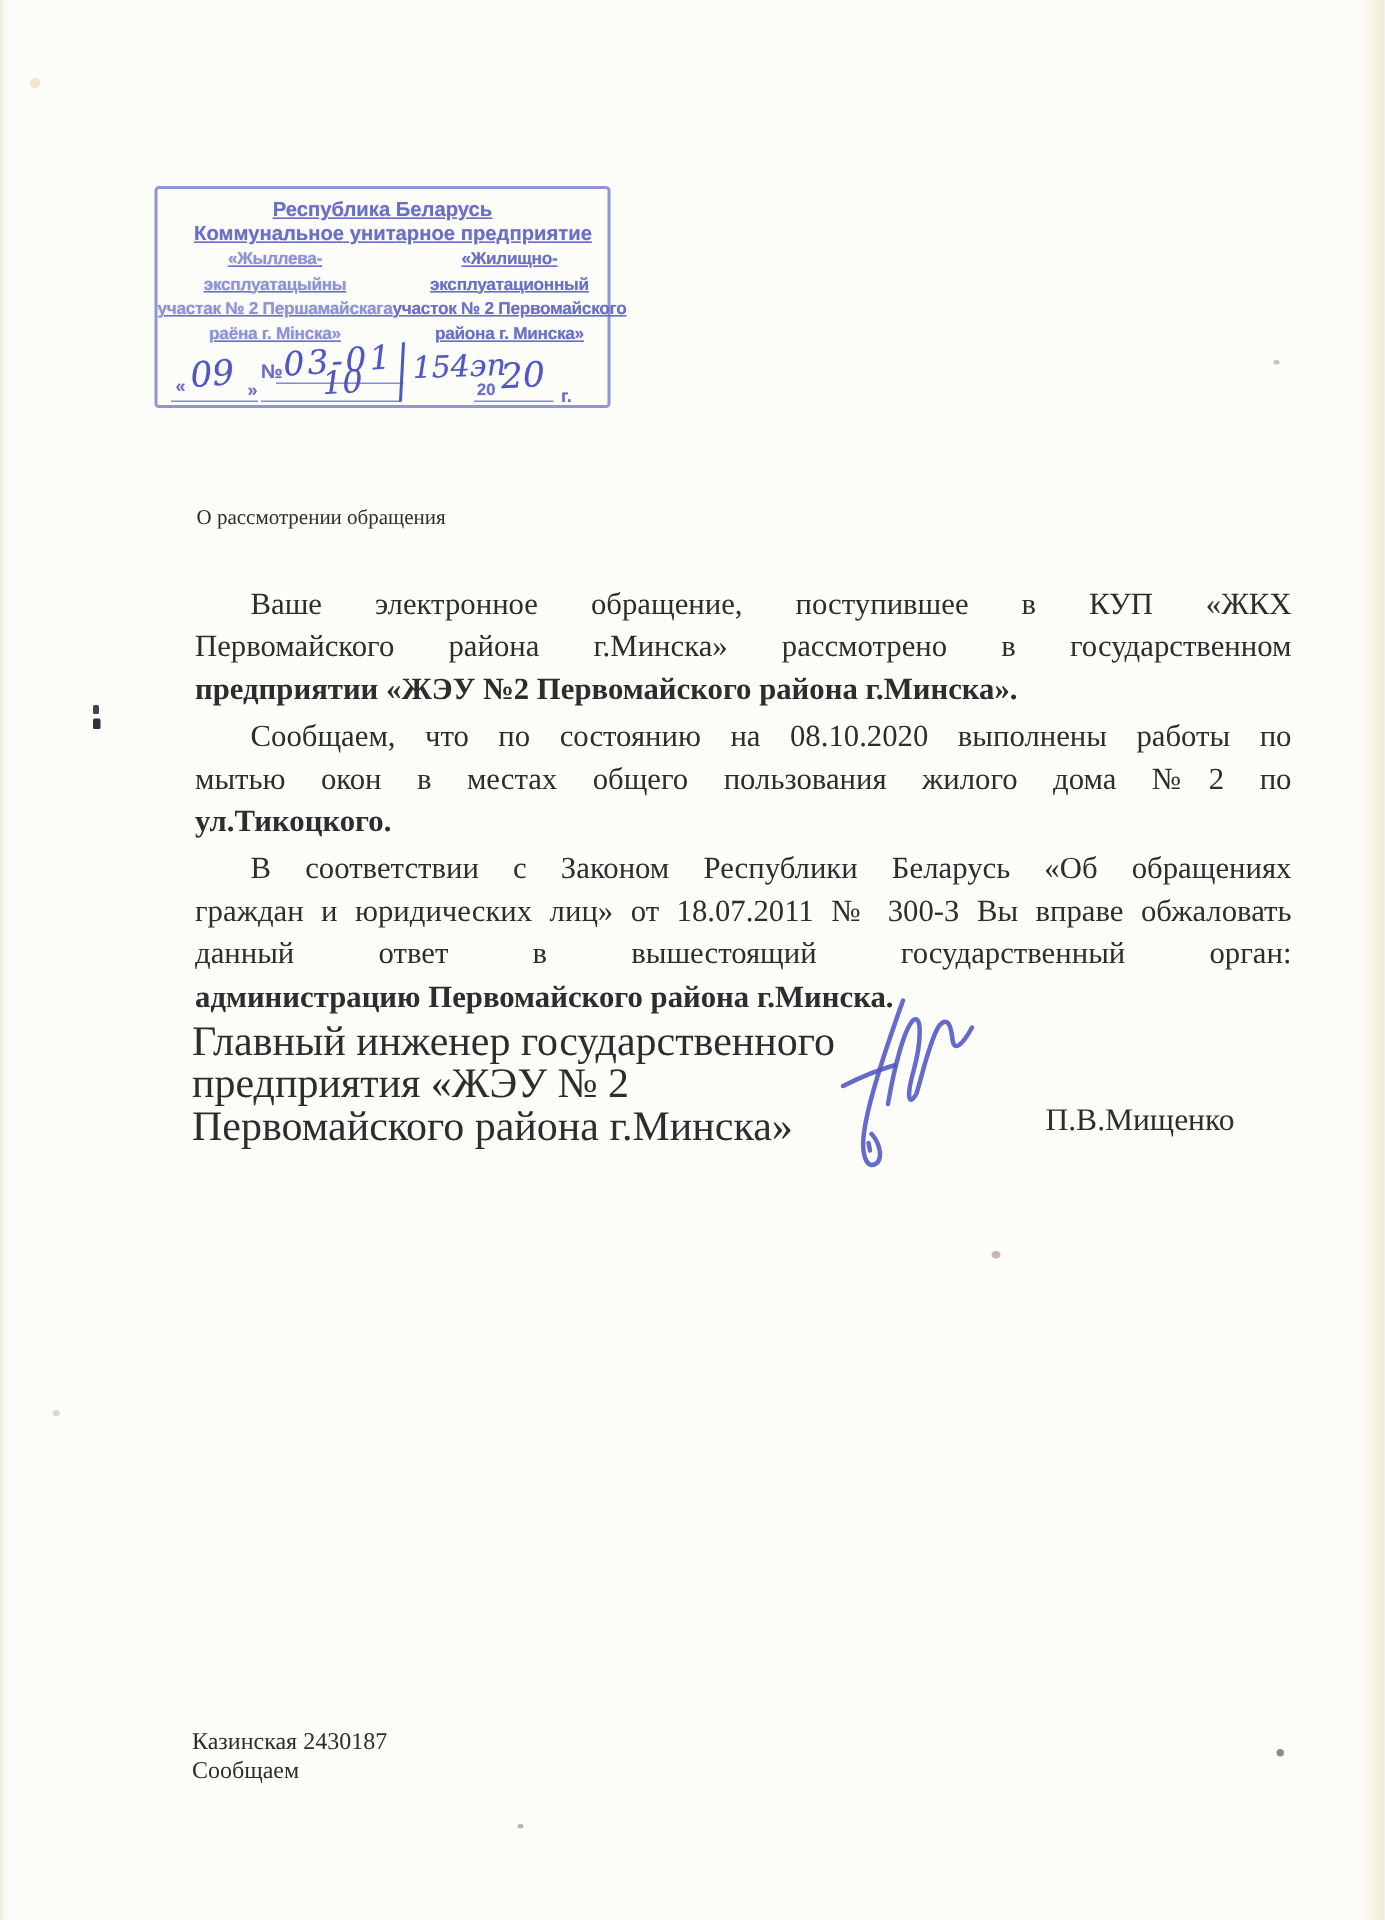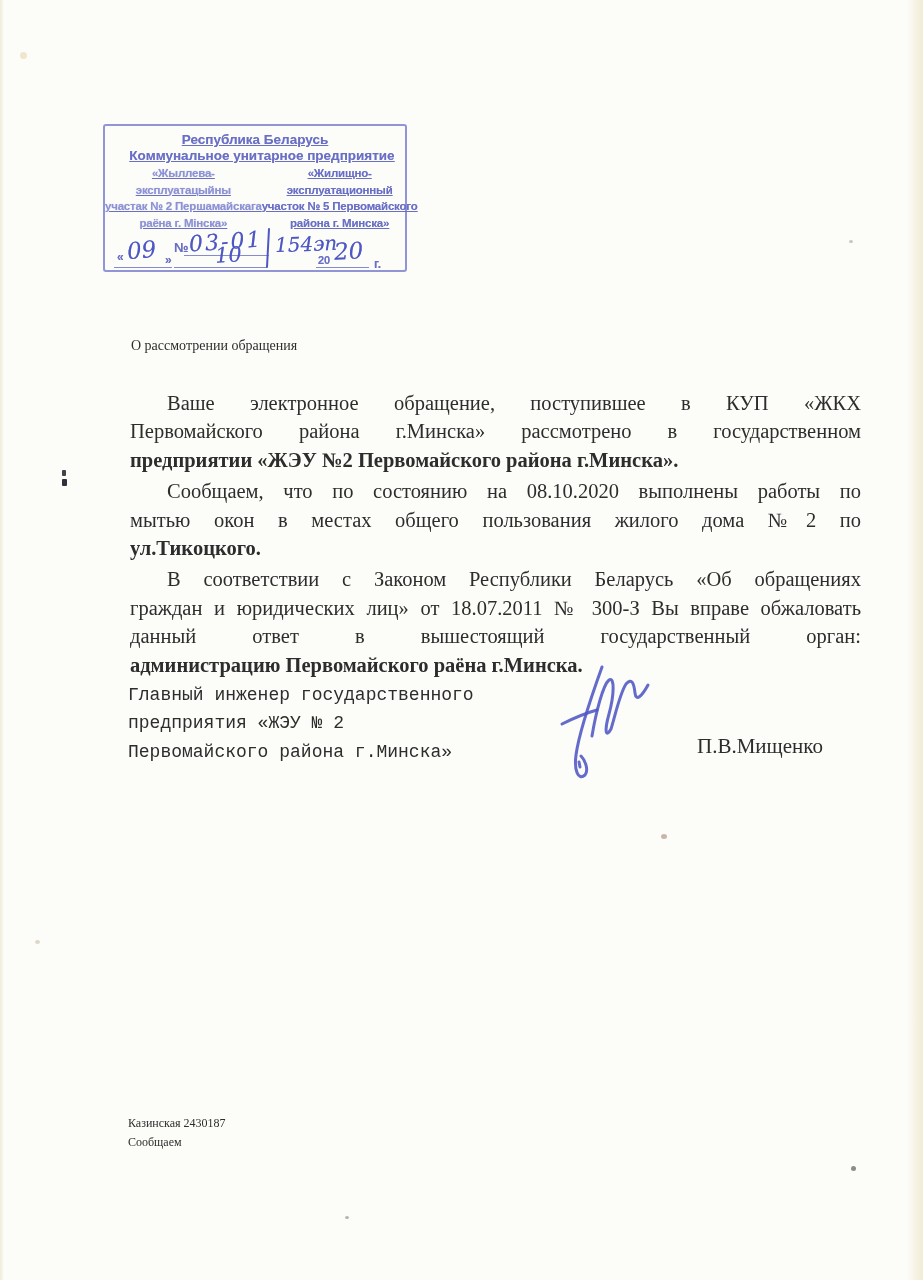--- a/index.html
+++ b/index.html
@@ -46,29 +46,29 @@
   .divider{ position:absolute; width:2px; background:var(--ink); transform:rotate(3deg); border-radius:1px; }
 
   
   .subject{ position:absolute; left:131px; top:338px; font-size:14px; }
   .letter-body{ position:absolute; left:130px; top:389px; width:731px; font-size:20.5px; }
   .para{ margin-bottom:3px; }
   .line{ line-height:28.4px; text-align:justify; text-align-last:justify; }
   .line.first{ text-indent:37px; }
   .line.last{ text-align-last:left;font-weight:bold; }
 
-  .sig-block{ position:absolute; left:128px; top:681px; width:460px; font-size:18px;font-family:Liberation Mono, monospace; }
+  .sig-block{ position:absolute; left:128px; top:681px; width:460px; font-size:28px; }
   .sig-line{ line-height:28.4px; white-space:nowrap; }
   .sig-name{ position:absolute; left:697px; top:734px; font-size:21px; }
 
   .signature-svg{ position:absolute; left:545px; top:652px; width:135px; height:135px; }
   .signature-svg path{ stroke:var(--ink); stroke-width:3; fill:none;
     stroke-linecap:round; stroke-linejoin:round; opacity:0.88; }
 
-  .footer{ position:absolute; left:128px; top:1114px; font-size:12px; line-height:19px; }
+  .footer{ position:absolute; left:128px; top:1152px; font-size:16px; line-height:19px; }
 
   .speck{ position:absolute; border-radius:50%; }
 </style>
 </head>
 <body>
 
 <div class="page">
 
   <div class="edge-left"></div>
   <div class="edge-right"></div>
@@ -81,21 +81,21 @@
 
       <div class="stamp-col-line first">«Жыллева-</div>
           <div class="stamp-col-line">эксплуатацыйны</div>
           <div class="stamp-col-line">участак № 2 Першамайскага</div>
           <div class="stamp-col-line last">раёна г. Мінска»</div>
         </div>
       <div class="stamp-col">
 
       <div class="stamp-col-line first">«Жилищно-</div>
           <div class="stamp-col-line">эксплуатационный</div>
-          <div class="stamp-col-line">участок № 5 Первомайского</div>
+          <div class="stamp-col-line">участок № 2 Первомайского</div>
           <div class="stamp-col-line last">района г. Минска»</div>
         </div>
     </div>
 
     <span class="sp-abs sp-print" style="left:69px; top:114px; font-size:13px;">№</span>
     <span class="sp-abs ink" style="left:84px; top:103px; font-size:22px; letter-spacing:2px; transform:rotate(-4deg);">03-01</span>
     <div class="underline" style="left:79px; top:129px; width:85px;"></div>
     <span class="sp-abs ink" style="left:110px; top:117px; font-size:21px; transform:rotate(-3deg);">10</span>
     <div class="underline" style="left:69px; top:141px; width:93px;"></div>
     <div class="divider" style="left:162px; top:102px; height:40px;"></div>
@@ -122,21 +122,21 @@
       </div>
       <div class="para">
         <div class="line first">Сообщаем, что по состоянию на 08.10.2020 выполнены работы по</div>
         <div class="line">мытью окон в местах общего пользования жилого дома №2 по</div>
         <div class="line last">ул.Тикоцкого.</div>
       </div>
       <div class="para">
         <div class="line first">В соответствии с Законом Республики Беларусь «Об обращениях</div>
         <div class="line">граждан и юридических лиц» от 18.07.2011 № 300-З Вы вправе обжаловать</div>
         <div class="line">данный ответ в вышестоящий государственный орган:</div>
-        <div class="line last">администрацию Первомайского раёна г.Минска.</div>
+        <div class="line last">администрацию Первомайского района г.Минска.</div>
       </div>
     </div>
 
   <div class="sig-block">
 
   <div class="sig-line first">Главный инженер государственного</div>
       <div class="sig-line">предприятия «ЖЭУ № 2</div>
       <div class="sig-line last">Первомайского района г.Минска»</div>
     </div>
 

